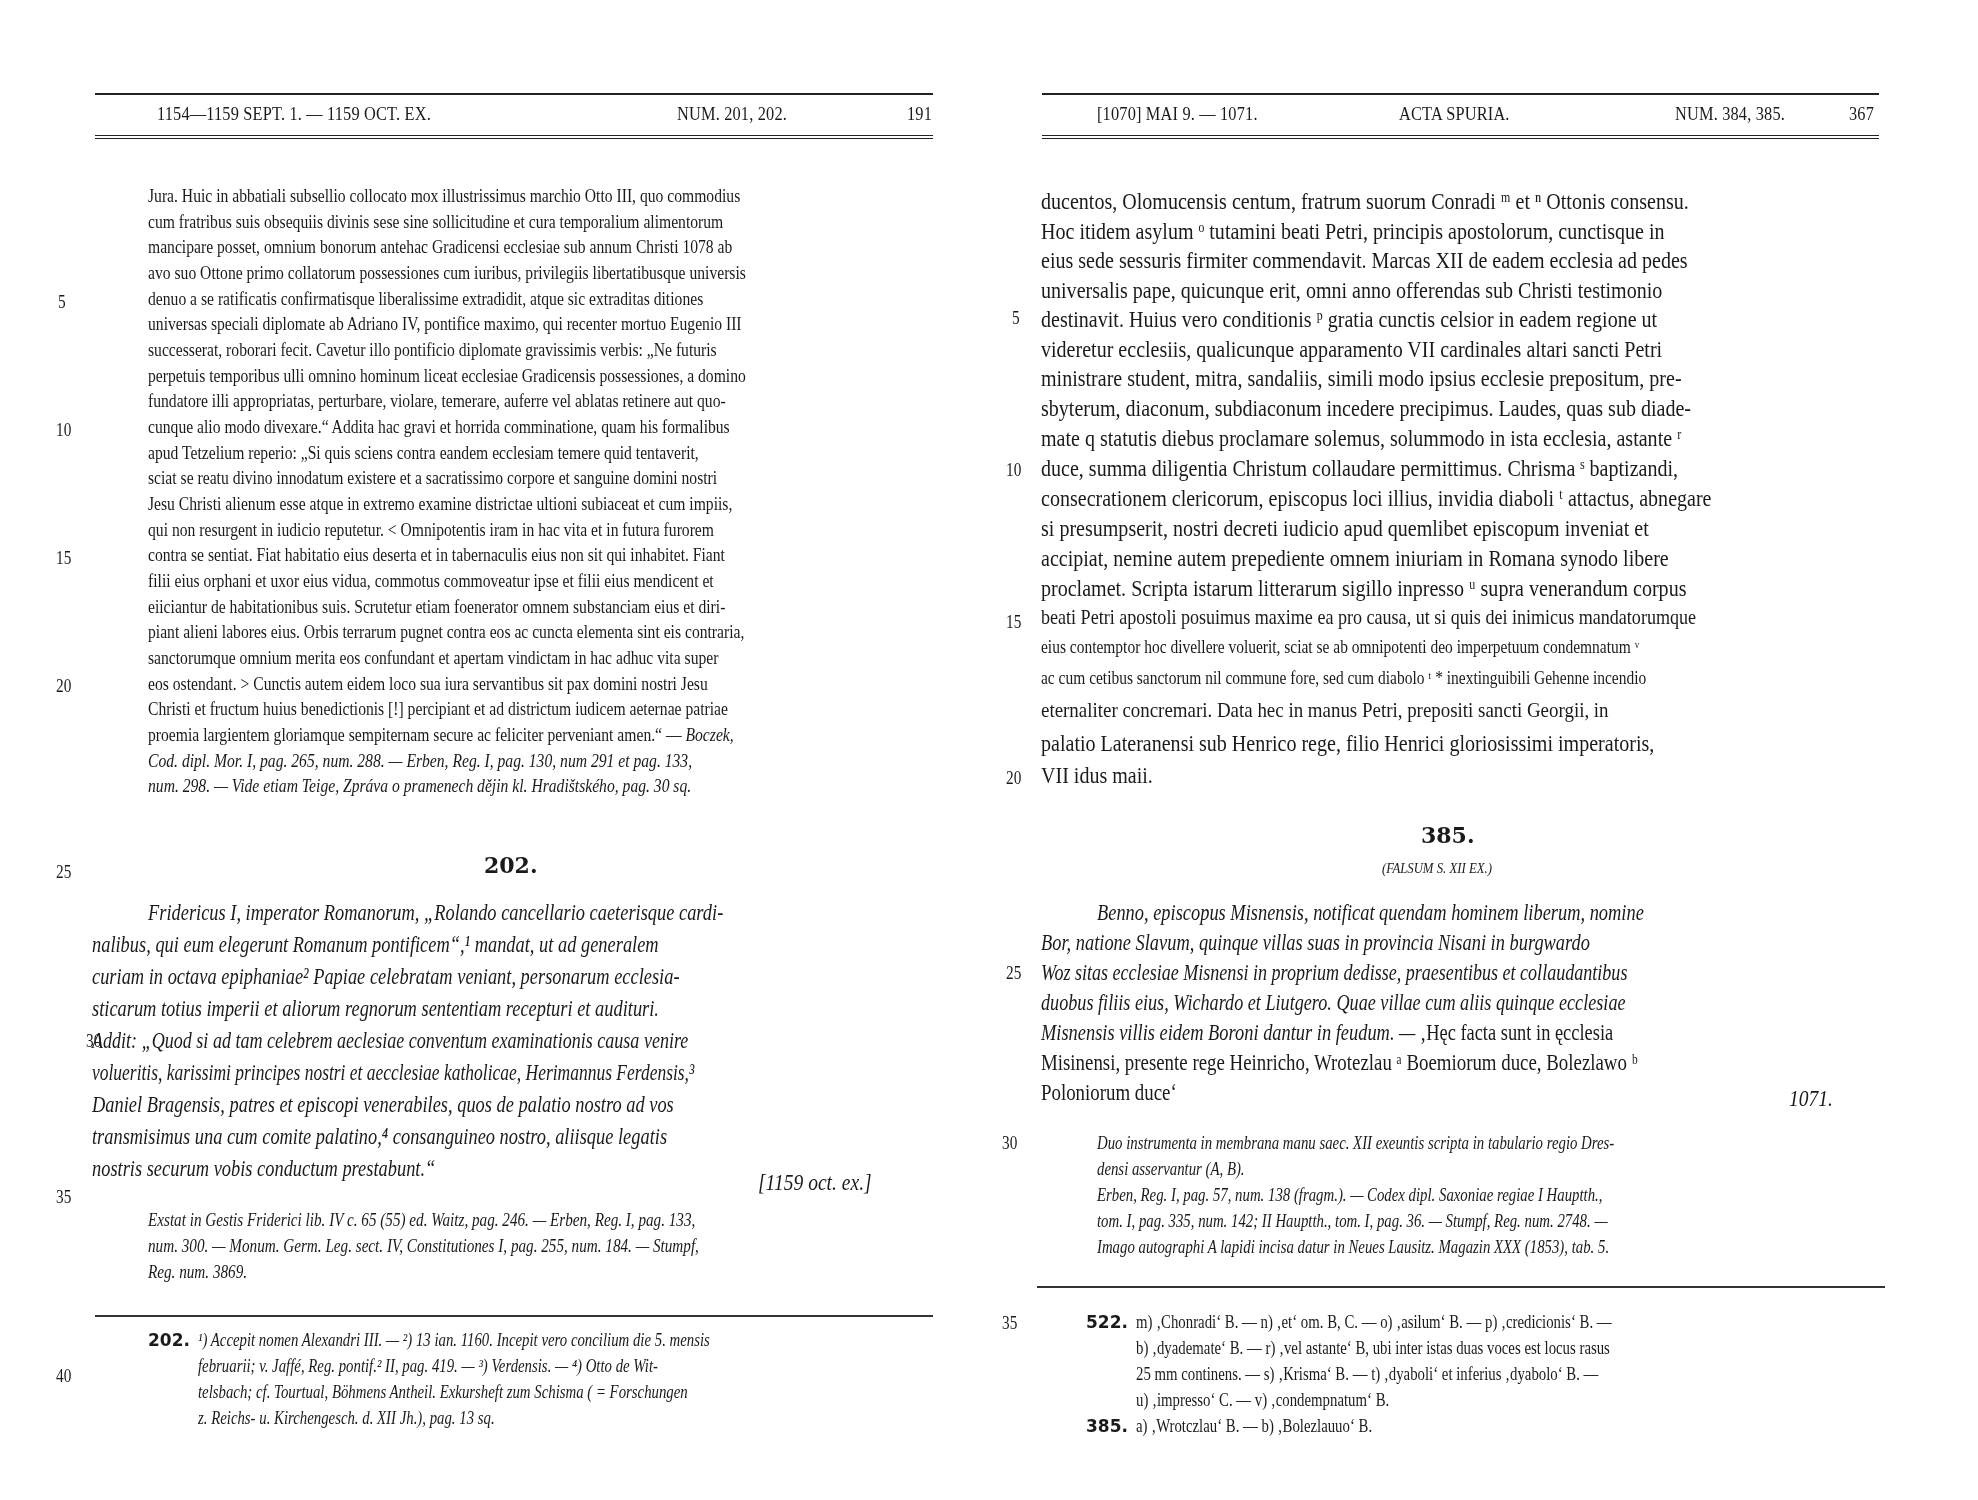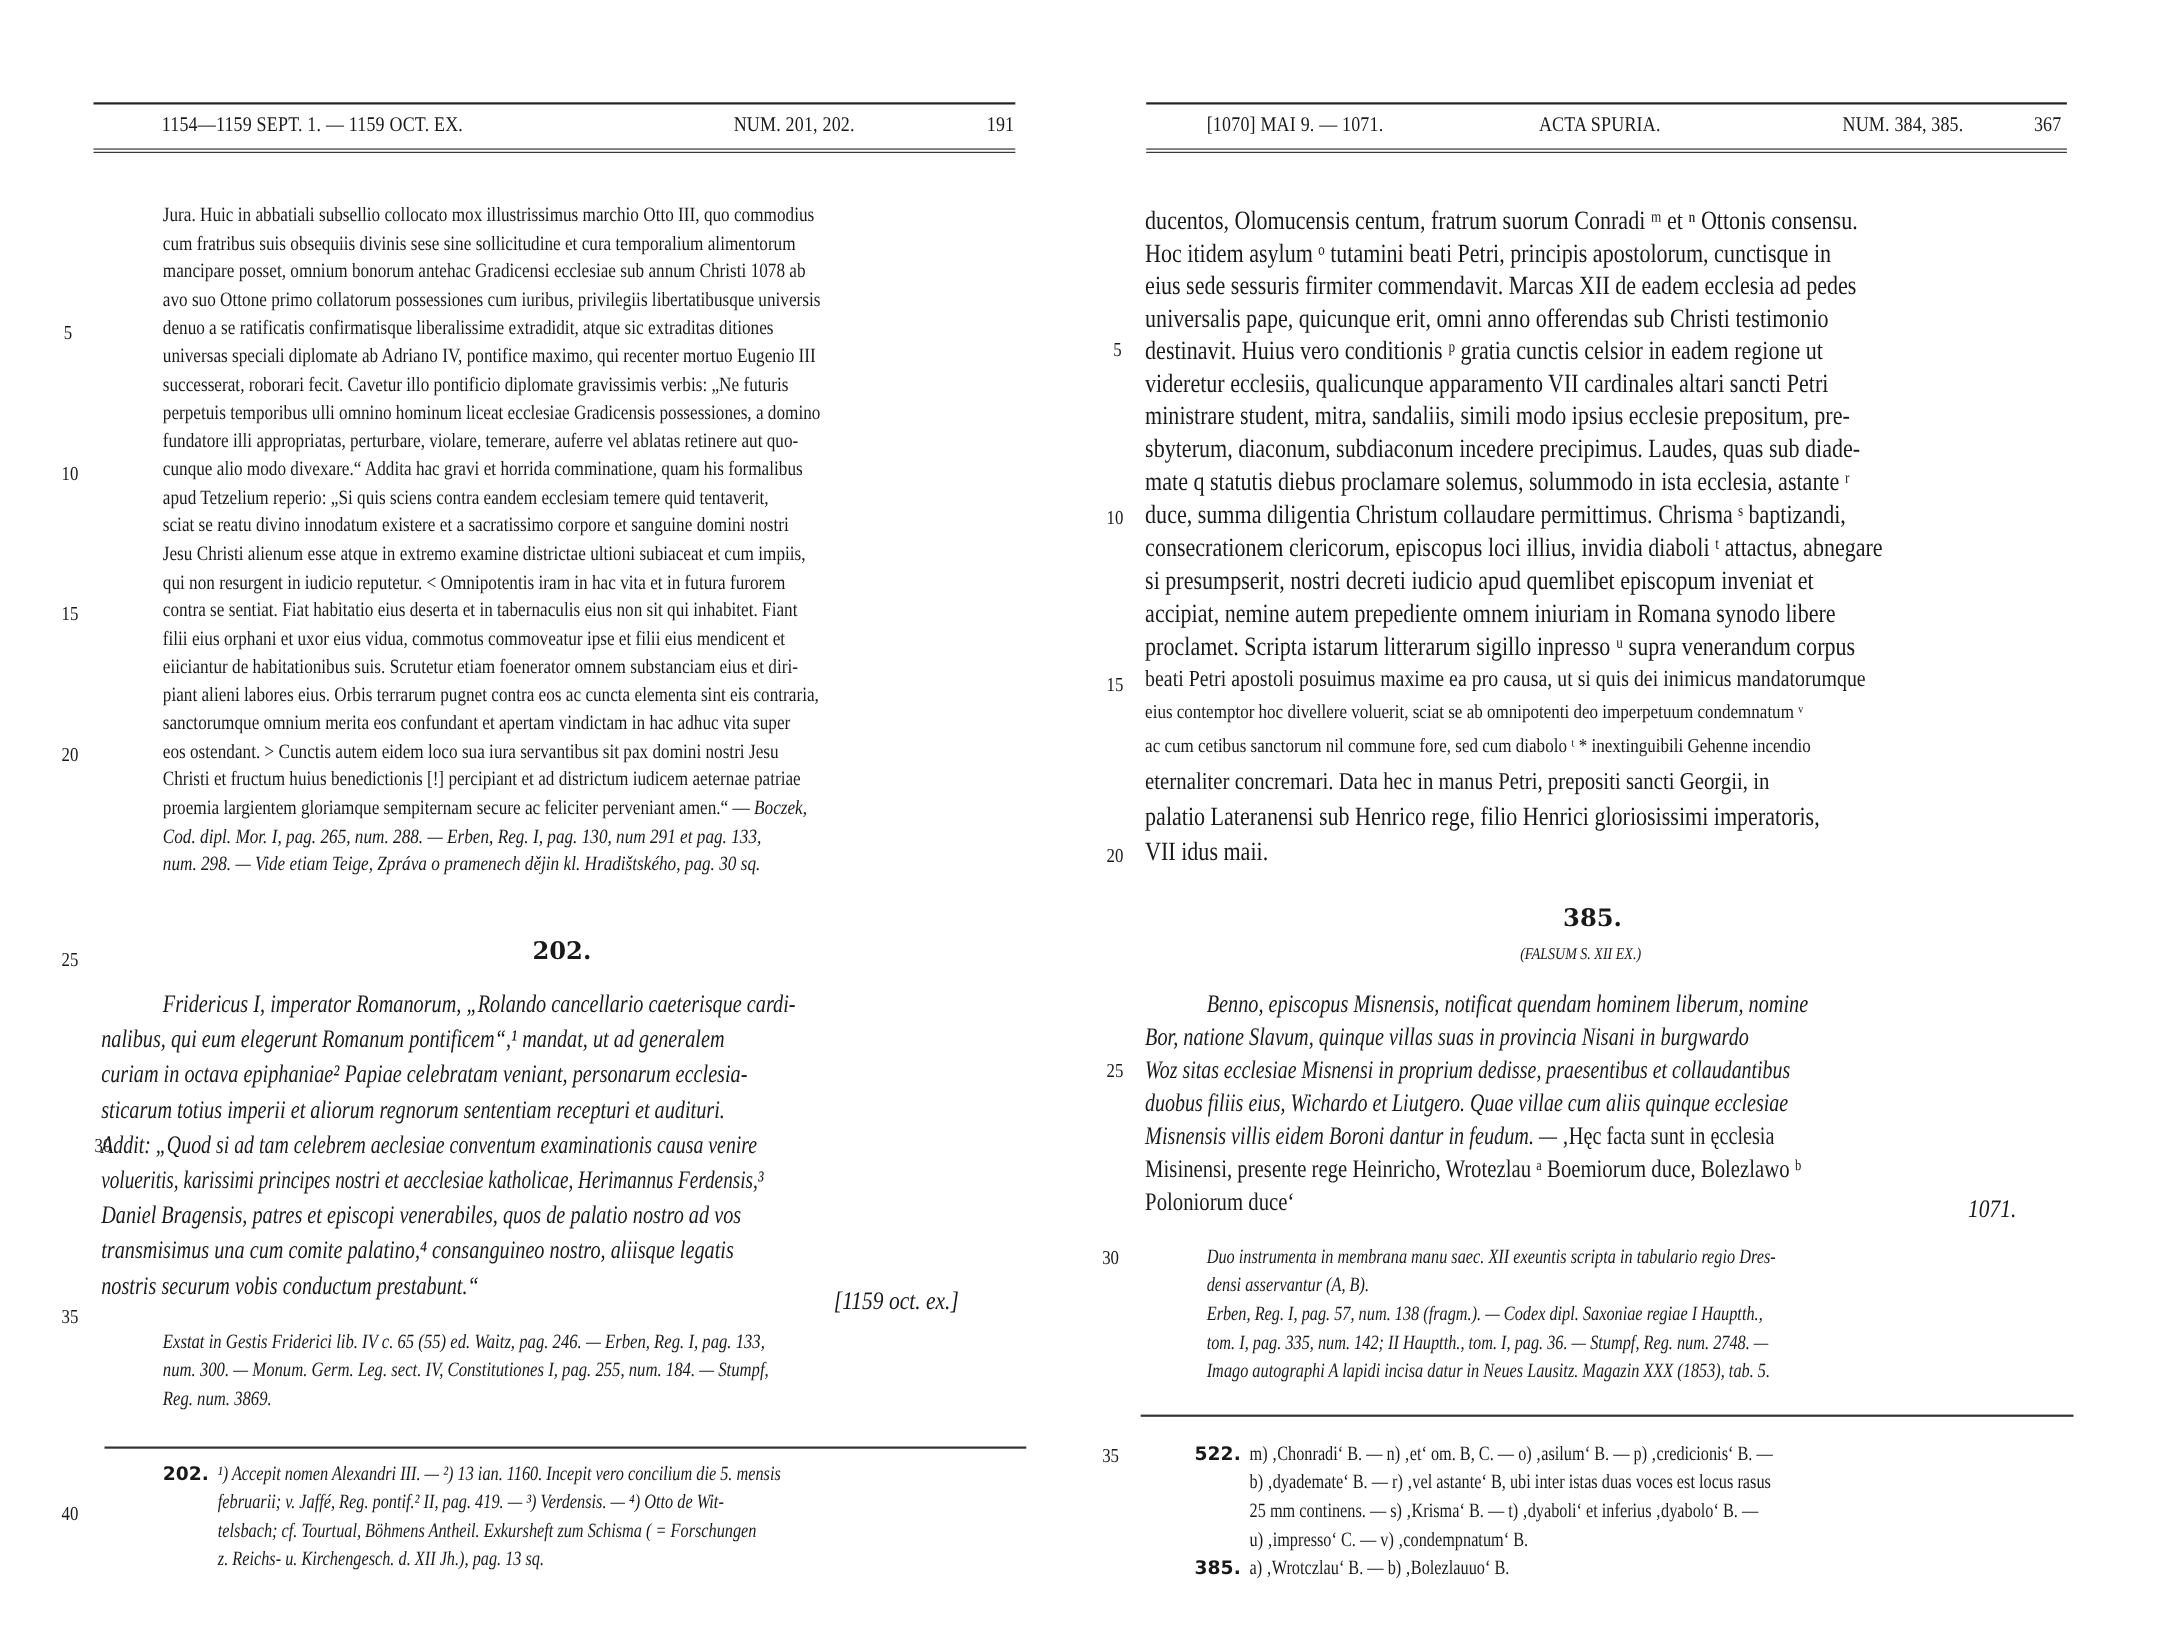--- a/index.html
+++ b/index.html
@@ -4,21 +4,21 @@
 <style>
   html, body { margin: 0; padding: 0; background: #ffffff; }
   body { width: 1978px; height: 1500px; position: relative; overflow: hidden;
          font-family: "Liberation Serif", "DejaVu Serif", serif; color: #1a1a1a; }
   .page { position: absolute; top: 0; height: 1500px; }
   #left-page { left: 0; width: 990px; }
   #right-page { left: 944px; width: 988px; }
 
   .running-head { position: absolute; top: 93px; height: 40px; border-top: 2px solid #222;
                   border-bottom: 4px double #222; }
-  #left-page .running-head { left: 85px; width: 838px; }
+  #left-page .running-head { left: 95px; width: 838px; }
   #right-page .running-head { left: 98px; width: 837px; }
   .running-head span { position: absolute; top: 8px; font-size: 19px; letter-spacing: 0.2px;
                        transform: scaleX(0.86); transform-origin: left center; white-space: nowrap; }
 
   .ln { position: absolute; font-size: 18px; transform: scaleX(0.85); transform-origin: left center; }
   .line { position: absolute; white-space: nowrap; transform-origin: left center; }
 
   .lp-body { font-size: 18.5px; }
   .lp-body .line { left: 148px; transform: scaleX(0.845); }
   .rp-body .line { left: 97px; font-size: 24px; transform: scaleX(0.835); }

